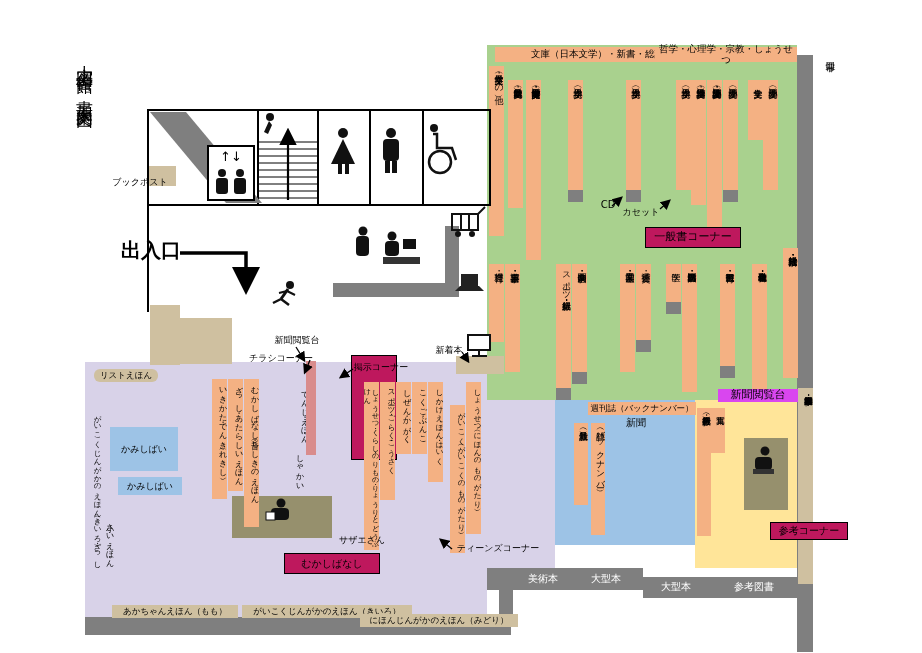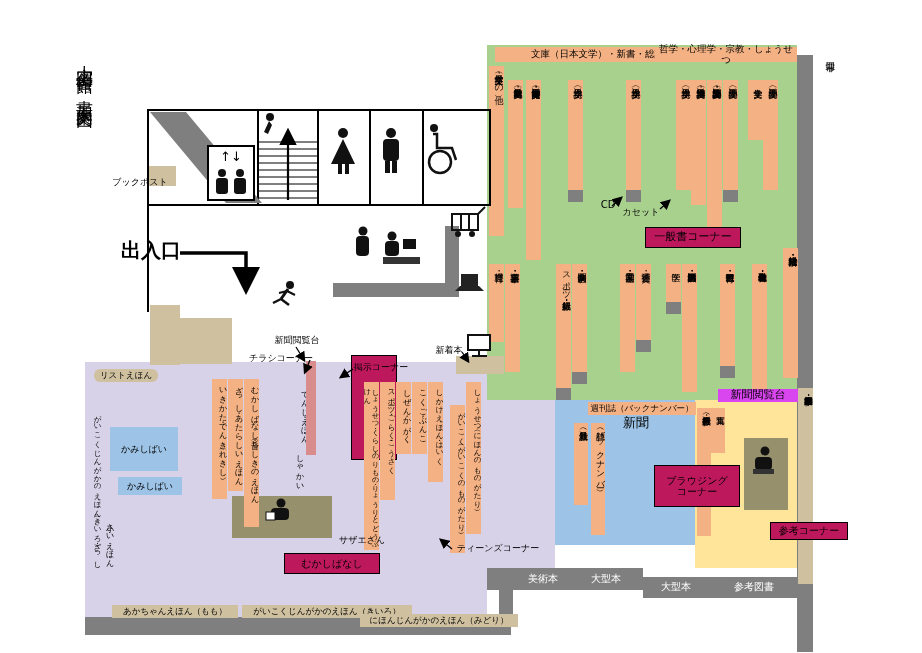--- a/index.html
+++ b/index.html
@@ -195,25 +195,23 @@
     <div class="lbl cen" style="left: 718px; top: 389px; width: 80px; height: 13px; z-index: 3; background: #d946ef; font-size: 11px;">新聞閲覧台</div>
     <div class="lbl v" style="left: 798px; top: 388px; width: 15px; height: 196px; z-index: 3; background: rgb(207, 192, 160); font-size: 8.5px;">大活字本・参考図書・郷土行政資料</div>
     <div class="lbl v" style="left: 697px; top: 408px; width: 14px; height: 128px; z-index: 3; background: rgb(244, 177, 131); font-size: 8.5px;">参考図書（紀行・旅行）</div>
     <div class="lbl v" style="left: 711px; top: 408px; width: 14px; height: 45px; z-index: 3; background: rgb(244, 177, 131); font-size: 8.5px;">写真集</div>
     <div class="lbl box cen" style="left: 722px; top: 522px; width: 78px; height: 18px; z-index: 3; font-size: 10px;">参考コーナー</div>
     <div class="lbl cen" style="left: 523px; top: 571px; width: 40px; height: 16px; z-index: 3; color: rgb(255, 255, 255); font-size: 10px;">美術本</div>
     <div class="lbl cen" style="left: 586px; top: 571px; width: 40px; height: 16px; z-index: 3; color: rgb(255, 255, 255); font-size: 10px;">大型本</div>
     <div class="lbl cen" style="left: 656px; top: 579px; width: 40px; height: 16px; z-index: 3; color: rgb(255, 255, 255); font-size: 10px;">大型本</div>
     <div class="lbl cen" style="left: 728px; top: 579px; width: 52px; height: 16px; z-index: 3; color: rgb(255, 255, 255); font-size: 10px;">参考図書</div>
     <div class="lbl cen" style="left: 588px; top: 402px; width: 108px; height: 13px; z-index: 3; background: rgb(244, 177, 131); font-size: 8.5px;">週刊誌（バックナンバー）</div>
-    <div class="lbl cen" style="left: 620px; top: 417px; width: 32px; height: 12px; z-index: 3; font-size: 13px;">新聞</div>
+    <div class="lbl cen" style="left: 620px; top: 417px; width: 32px; height: 12px; z-index: 3; font-size: 10px;">新聞</div>
     <div class="lbl v" style="left: 574px; top: 423px; width: 14px; height: 82px; z-index: 3; background: rgb(244, 177, 131); font-size: 8.5px;">雑誌（最新号）</div>
     <div class="lbl v" style="left: 591px; top: 423px; width: 14px; height: 112px; z-index: 3; background: rgb(244, 177, 131); font-size: 8.5px;">雑誌（バックナンバー）</div>
-    <div class="lbl box cen" style="left: 606px; top: 465px; width: 86px; height: 42px; z-index: 3; font-size: 10px;">ブラウジング
-コーナー</div>
     <div class="lbl cen" style="left: 94px; top: 369px; width: 64px; height: 13px; z-index: 3; background: rgb(207, 192, 160); font-size: 8.5px; border-radius: 6px;">リストえほん</div>
     <div class="lbl cen" style="left: 110px; top: 427px; width: 68px; height: 44px; z-index: 3; background: rgb(157, 195, 230); font-size: 9px;">かみしばい</div>
     <div class="lbl cen" style="left: 118px; top: 477px; width: 64px; height: 18px; z-index: 3; background: rgb(157, 195, 230); font-size: 9px;">かみしばい</div>
     <div class="lbl v" style="left: 88px; top: 408px; width: 13px; height: 205px; z-index: 3; font-size: 7.5px;">がいこくじんがかのえほん（きいろ）・ざっし</div>
     <div class="lbl v" style="left: 101px; top: 516px; width: 13px; height: 80px; z-index: 3; font-size: 8px;">小さいえほん</div>
     <div class="lbl v" style="left: 212px; top: 379px; width: 15px; height: 120px; z-index: 3; background: rgb(244, 177, 131); font-size: 8px;">いきかた・でんき（れきし）</div>
     <div class="lbl v" style="left: 228px; top: 379px; width: 15px; height: 112px; z-index: 3; background: rgb(244, 177, 131); font-size: 8px;">ざっし・あたらしいえほん</div>
     <div class="lbl v" style="left: 244px; top: 379px; width: 15px; height: 148px; z-index: 3; background: rgb(244, 177, 131); font-size: 8px;">むかしばなし（昔）・ちしきのえほん</div>
     <div class="lbl v" style="left: 295px; top: 383px; width: 14px; height: 72px; z-index: 3; font-size: 8px;">てんじ・えほん</div>
     <div class="lbl v" style="left: 290px; top: 447px; width: 14px; height: 46px; z-index: 3; font-size: 8px;">しゃかい</div>

